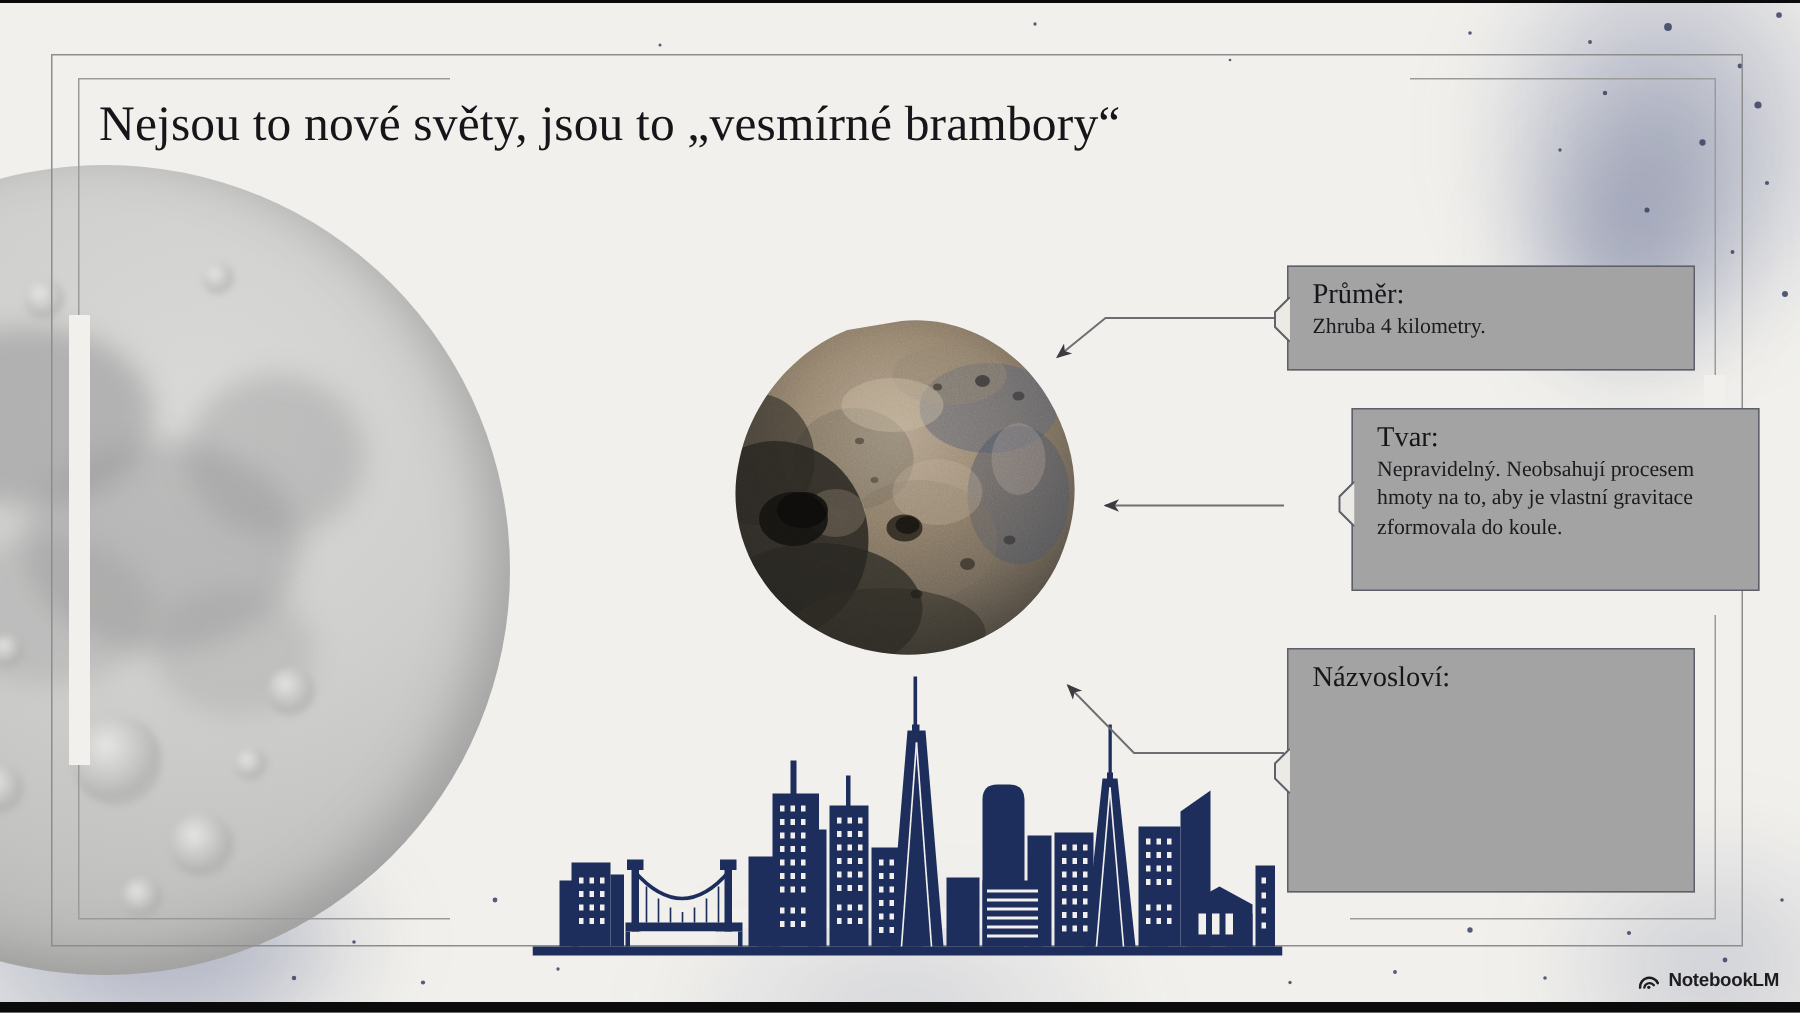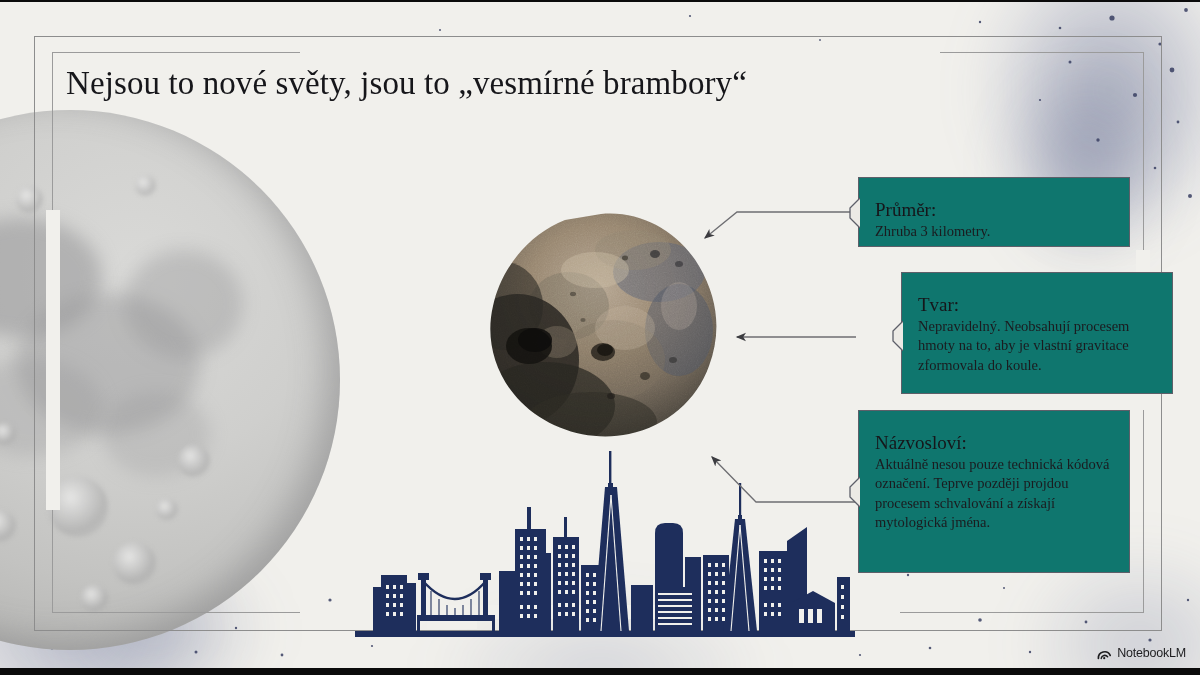--- a/index.html
+++ b/index.html
@@ -50,39 +50,39 @@
     font-family:"Liberation Serif", serif;}
 
   
   .asteroid-wrap{position:absolute;left:483px;top:210px;width:250px;height:230px;}
   .asteroid{position:absolute;inset:0;}
 
   
   .skyline{position:absolute;left:355px;bottom:30px;width:500px;height:200px;}
 
   
-  .callout{position:absolute;background:#0f766e;border:1.3px solid #5d5f69;
-    box-sizing:border-box;padding:20px 14px 10px 16px;}
+  .callout{position:absolute;background:#a3a3a3;border:1.3px solid #5d5f69;
+    box-sizing:border-box;padding:7px 14px 10px 16px;}
   .callout .ttl{font-size:19px;color:#16161a;line-height:1.22;margin-bottom:1px;
     font-family:"Liberation Serif", serif;}
   .callout .bdy{font-size:14.5px;color:#1b1b1f;line-height:1.33;
     font-family:"Liberation Serif", serif;}
   .notch{position:absolute;left:-11px;width:12px;height:30px;}
 
   .c1{left:858px;top:177px;width:272px;height:70px;}
   .c2{left:901px;top:272px;width:272px;height:122px;}
-  .c3{left:858px;top:410px;width:272px;height:163px;}
+  .c3{left:858px;top:432px;width:272px;height:163px;}
 
   
   .conn{position:absolute;left:0;top:0;width:1200px;height:675px;pointer-events:none;}
 
   
   .logo{position:absolute;right:14px;bottom:15px;display:flex;align-items:center;gap:5px;}
   .logo .lbl{font-family:"Liberation Sans", sans-serif;font-size:12.5px;
-    color:#1d1d1f;font-weight:400;letter-spacing:-.2px;}
+    color:#1d1d1f;font-weight:700;letter-spacing:-.2px;}
 
   
   .bar{position:absolute;left:0;width:1200px;background:#0b0b0b;}
   .bar-top{top:0;height:2px;}
   .bar-bottom{bottom:0;height:7px;}
 </style>
 </head>
 <body>
 
 <div id="slide">
@@ -467,37 +467,36 @@
       <path d="M856,337 L737,337"></path>
       <path d="M856,502 L756,502 L712,457"></path>
     </g>
   </svg>
 
   <div class="callout c1">
     <svg class="notch" style="top:20px;" viewBox="0 0 12 30">
       <path d="M12,0 L2,10 L2,20 L12,30" fill="#eceae5" stroke="#5d5f69" stroke-width="1.3"></path>
     </svg>
     <div class="ttl">Průměr:</div>
-    <div class="bdy">Zhruba 3 kilometry.</div>
+    <div class="bdy">Zhruba 4 kilometry.</div>
   </div>
 
   <div class="callout c2">
     <svg class="notch" style="top:48px;" viewBox="0 0 12 30">
       <path d="M12,0 L2,10 L2,20 L12,30" fill="#eceae5" stroke="#5d5f69" stroke-width="1.3"></path>
     </svg>
     <div class="ttl">Tvar:</div>
     <div class="bdy">Nepravidelný. Neobsahují procesem hmoty na to, aby je vlastní gravitace zformovala do koule.</div>
   </div>
 
   <div class="callout c3">
     <svg class="notch" style="top:66px;" viewBox="0 0 12 30">
       <path d="M12,0 L2,10 L2,20 L12,30" fill="#eceae5" stroke="#5d5f69" stroke-width="1.3"></path>
     </svg>
     <div class="ttl">Názvosloví:</div>
-    <div class="bdy">Aktuálně nesou pouze technická kódová označení. Teprve později projdou procesem schvalování a získají mytologická jména.</div>
   </div>
 
   <div class="logo">
     <svg width="15" height="14" viewBox="0 0 15 14">
       <path d="M1.4,12.4 A6.2,6.2 0 0 1 13.2,9.4" fill="none" stroke="#1d1d1f" stroke-width="1.7" stroke-linecap="round"></path>
       <path d="M4.2,12.4 A3.6,3.6 0 0 1 10.6,10.8" fill="none" stroke="#1d1d1f" stroke-width="1.5" stroke-linecap="round"></path>
       <circle cx="7.2" cy="12.2" r="1.1" fill="#1d1d1f"></circle>
     </svg>
     <span class="lbl">NotebookLM</span>
   </div>

